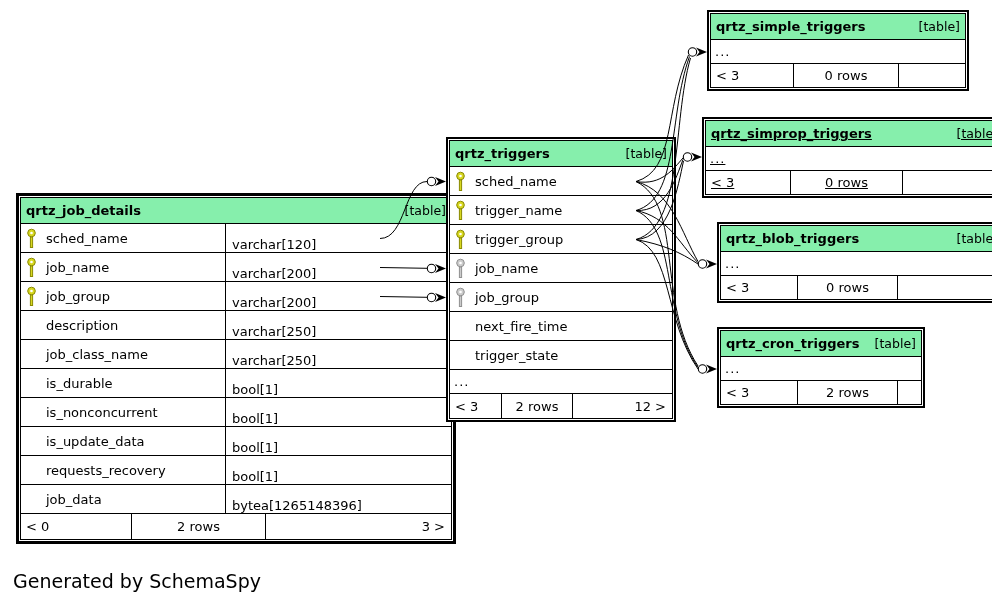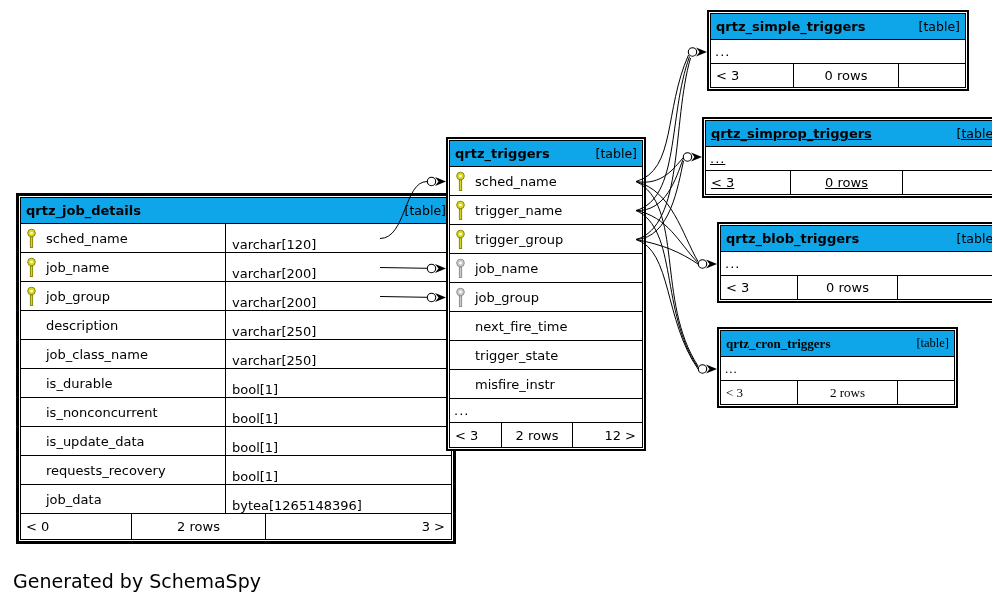--- a/index.html
+++ b/index.html
@@ -4,21 +4,21 @@
 <style>
   html,body{margin:0;padding:0;background:#fff;}
   #canvas{position:relative;width:992px;height:600px;background:#ffffff;overflow:hidden;
           font-family:"DejaVu Sans","Liberation Sans",sans-serif;color:#000;}
 
   .tbl{position:absolute;background:#fff;box-sizing:border-box;padding:1px;border:2px solid #000;}
   .tbl.focus{border-width:3px;}
   .tbl-inner{border:1px solid #000;background:#fff;}
 
   .thead{display:flex;justify-content:space-between;align-items:center;height:25px;
-         background:#0ea5e9;border-bottom:1px solid #000;padding:0 5px;}
+         background:#86efac;border-bottom:1px solid #000;padding:0 5px;}
   .tname{font-weight:bold;font-size:13px;white-space:nowrap;}
   .ttag{font-size:12.5px;white-space:nowrap;}
 
   .row{display:flex;align-items:flex-end;height:29px;box-sizing:border-box;
        border-bottom:1px solid #000;font-size:13px;}
   .name-cell{display:flex;align-items:center;box-sizing:border-box;height:100%;
              padding-left:5px;flex:none;}
   .jd .name-cell{width:205px;border-right:1px solid #000;}
   .type-cell{padding-left:6px;font-size:13px;}
   .icon-slot{width:11px;margin-right:9px;flex:none;display:flex;align-items:center;justify-content:center;}
@@ -183,21 +183,21 @@
         <div class="type-cell">bytea[1265148396]</div>
       </div>
       <div class="tfoot h25">
         <div class="fcell fleft" style="width:111px">&lt; 0</div>
         <div class="fcell fmid" style="width:134px">2 rows</div>
         <div class="fcell fright">3 &gt;</div>
       </div>
     </div>
   </div>
 
-  <div class="tbl" style="left:446px;top:137px;width:200px;">
+  <div class="tbl" style="left:446px;top:137px;width:230px;">
     <div class="tbl-inner">
       <div class="thead">
         <span class="tname">qrtz_triggers</span>
         <span class="ttag">[table]</span>
       </div>
       <div class="row">
         <div class="name-cell">
             <span class="icon-slot">
               <svg class="key pk" width="11" height="21" viewBox="0 0 11 21">
                 <circle class="head" cx="5.5" cy="5" r="3.8" fill="#d8d820"></circle>
@@ -259,26 +259,20 @@
       <div class="row">
         <div class="name-cell">
             <span class="icon-slot"></span>
             <span>next_fire_time</span>
           </div>
       </div>
       <div class="row">
         <div class="name-cell">
             <span class="icon-slot"></span>
             <span>trigger_state</span>
-          </div>
-      </div>
-      <div class="row">
-        <div class="name-cell">
-            <span class="icon-slot"></span>
-            <span>misfire_instr</span>
           </div>
       </div>
       <div class="dots-row">...</div>
       <div class="tfoot" style="height:24px">
         <div class="fcell fleft" style="width:52px">&lt; 3</div>
         <div class="fcell fmid" style="width:71px">2 rows</div>
         <div class="fcell fright">12 &gt;</div>
       </div>
     </div>
   </div>
@@ -321,21 +315,21 @@
       </div>
       <div class="dots-row">...</div>
       <div class="tfoot h23">
         <div class="fcell fleft" style="width:77px">&lt; 3</div>
         <div class="fcell fmid" style="width:100px">0 rows</div>
         <div class="fcell fright"></div>
       </div>
     </div>
   </div>
 
-  <div class="tbl" style="left:717px;top:327px;width:241px;font-family:Liberation Serif, serif;">
+  <div class="tbl" style="left:717px;top:327px;width:208px;">
     <div class="tbl-inner">
       <div class="thead">
         <span class="tname">qrtz_cron_triggers</span>
         <span class="ttag">[table]</span>
       </div>
       <div class="dots-row">...</div>
       <div class="tfoot h23">
         <div class="fcell fleft" style="width:77px">&lt; 3</div>
         <div class="fcell fmid" style="width:100px">2 rows</div>
         <div class="fcell fright"></div>

